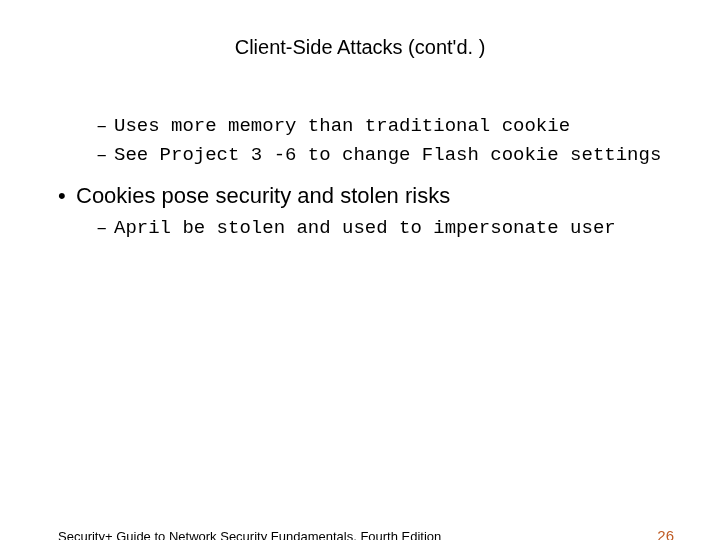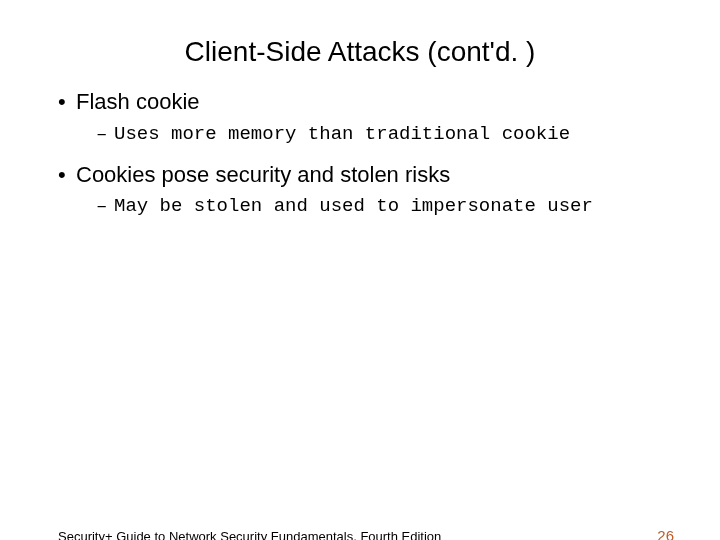--- a/index.html
+++ b/index.html
@@ -1,51 +1,51 @@
 <!DOCTYPE html>
 <html><head>
 <meta charset="utf-8">
 <style>
   * { margin: 0; padding: 0; box-sizing: border-box; }
   html, body { width: 720px; height: 540px; background: #fff; font-family: Arial, Helvetica, sans-serif; color: #000; }
   .slide { position: relative; width: 720px; height: 540px; padding: 0; }
-  .title { text-align: center; font-size: 28px; font-weight: 400; margin-top: 36px; margin-bottom: 20px; }
+  .title { text-align: center; font-size: 20px; font-weight: 400; margin-top: 36px; margin-bottom: 55px; }
   .content { padding: 0 58px 0 58px; }
   .bullet { list-style: none; margin-bottom: 10px; }
   .bullet.level1 { padding-left: 18px; position: relative; font-size: 22px; line-height: 1.25; margin-bottom: 6px; }
   .bullet.level1::before { content: "•"; position: absolute; left: 0; top: 0; font-size: 22px; }
   .sub-container { padding-left: 38px; margin-top: 4px; margin-bottom: 14px; font-family: Liberation Mono, monospace; }
   .bullet.level2 { padding-left: 18px; position: relative; font-size: 19px; line-height: 1.32; margin-bottom: 4px; }
   .bullet.level2::before { content: "–"; position: absolute; left: 0; top: 0; font-size: 19px; }
   .footer { position: absolute; bottom: 32px; left: 58px; right: 46px; display: flex; justify-content: space-between; align-items: baseline; font-size: 13px; }
   .page-num { color: #bf5b24; font-size: 15px; }
 </style>
 </head>
 <body>
 
 <div class="slide">
   <h1 class="title">Client-Side Attacks (cont'd. )</h1>
 
   <div class="content">
     <ul>
-      <li class="bullet level1">
-        <span>Flash cookie</span>
-      </li>
       <div class="sub-container">
         <li class="bullet level2">
           <span>Uses more memory than traditional cookie</span>
+        </li>
+        <li class="bullet level2">
+          <span>See Project 3 -6 to change Flash cookie settings</span>
         </li>
       </div>
 
       <li class="bullet level1">
         <span>Cookies pose security and stolen risks</span>
       </li>
       <div class="sub-container">
         <li class="bullet level2">
-          <span>May be stolen and used to impersonate user</span>
+          <span>April be stolen and used to impersonate user</span>
         </li>
       </div>
     </ul>
   </div>
 
   <div class="footer">
     <span>Security+ Guide to Network Security Fundamentals, Fourth Edition</span>
     <span class="page-num">26</span>
   </div>
 </div>

